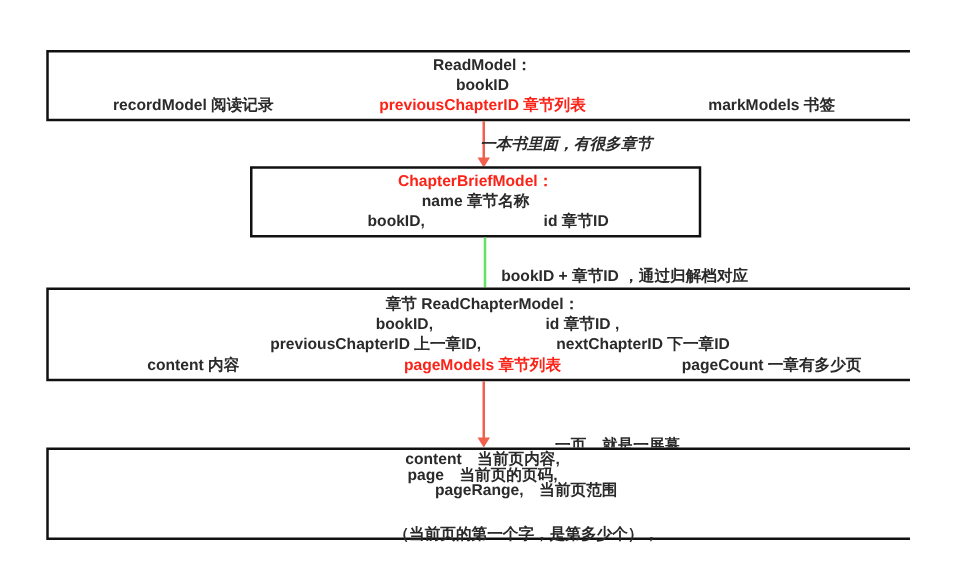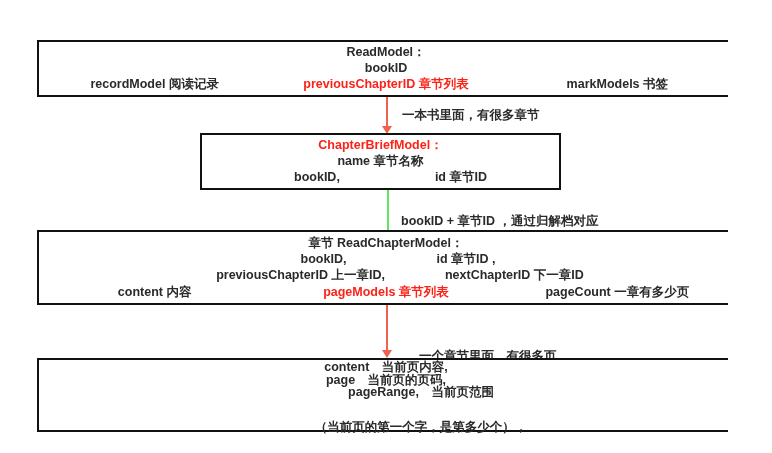--- a/index.html
+++ b/index.html
@@ -78,21 +78,21 @@
     </div>
     <div class="row grid3">
       <span class="cell">recordModel 阅读记录</span>
       <span class="cell red">previousChapterID 章节列表</span>
       <span class="cell">markModels 书签</span>
     </div>
   </div>
 
   <div class="vline red" style="left:386px;top:97px;height:30px;"></div>
   <div class="arrowhead" style="left:382px;top:126px;"></div>
-  <div class="conn-label" style="left:402px;top:106px;">一本书里面，有很多章节</div>
+  <div class="conn-label" style="left:384px;top:106px;font-style:italic;">一本书里面，有很多章节</div>
 
   <div class="box" id="box-chapterbrief">
     <div class="row center">
       <span class="cell red">ChapterBriefModel：</span>
     </div>
     <div class="row center">
       <span class="cell">name 章节名称</span>
     </div>
     <div class="row pair" id="brief-pair">
       <span class="cell">bookID,</span>
@@ -118,21 +118,20 @@
     <div class="row grid3">
       <span class="cell">content 内容</span>
       <span class="cell red">pageModels 章节列表</span>
       <span class="cell">pageCount 一章有多少页</span>
     </div>
   </div>
 
   <div class="vline red" style="left:386px;top:305px;height:46px;"></div>
   <div class="arrowhead" style="left:382px;top:350px;"></div>
   <div class="conn-label two-line" style="left:388px;top:311px;">
-    <div>一个章节里面，有很多页。</div>
     <div>一页，就是一屏幕</div>
   </div>
 
   <div class="box" id="box-readpage">
     <div class="row center">
       <span class="cell">content　当前页内容,</span>
     </div>
     <div class="row center">
       <span class="cell">page　当前页的页码,</span>
     </div>

